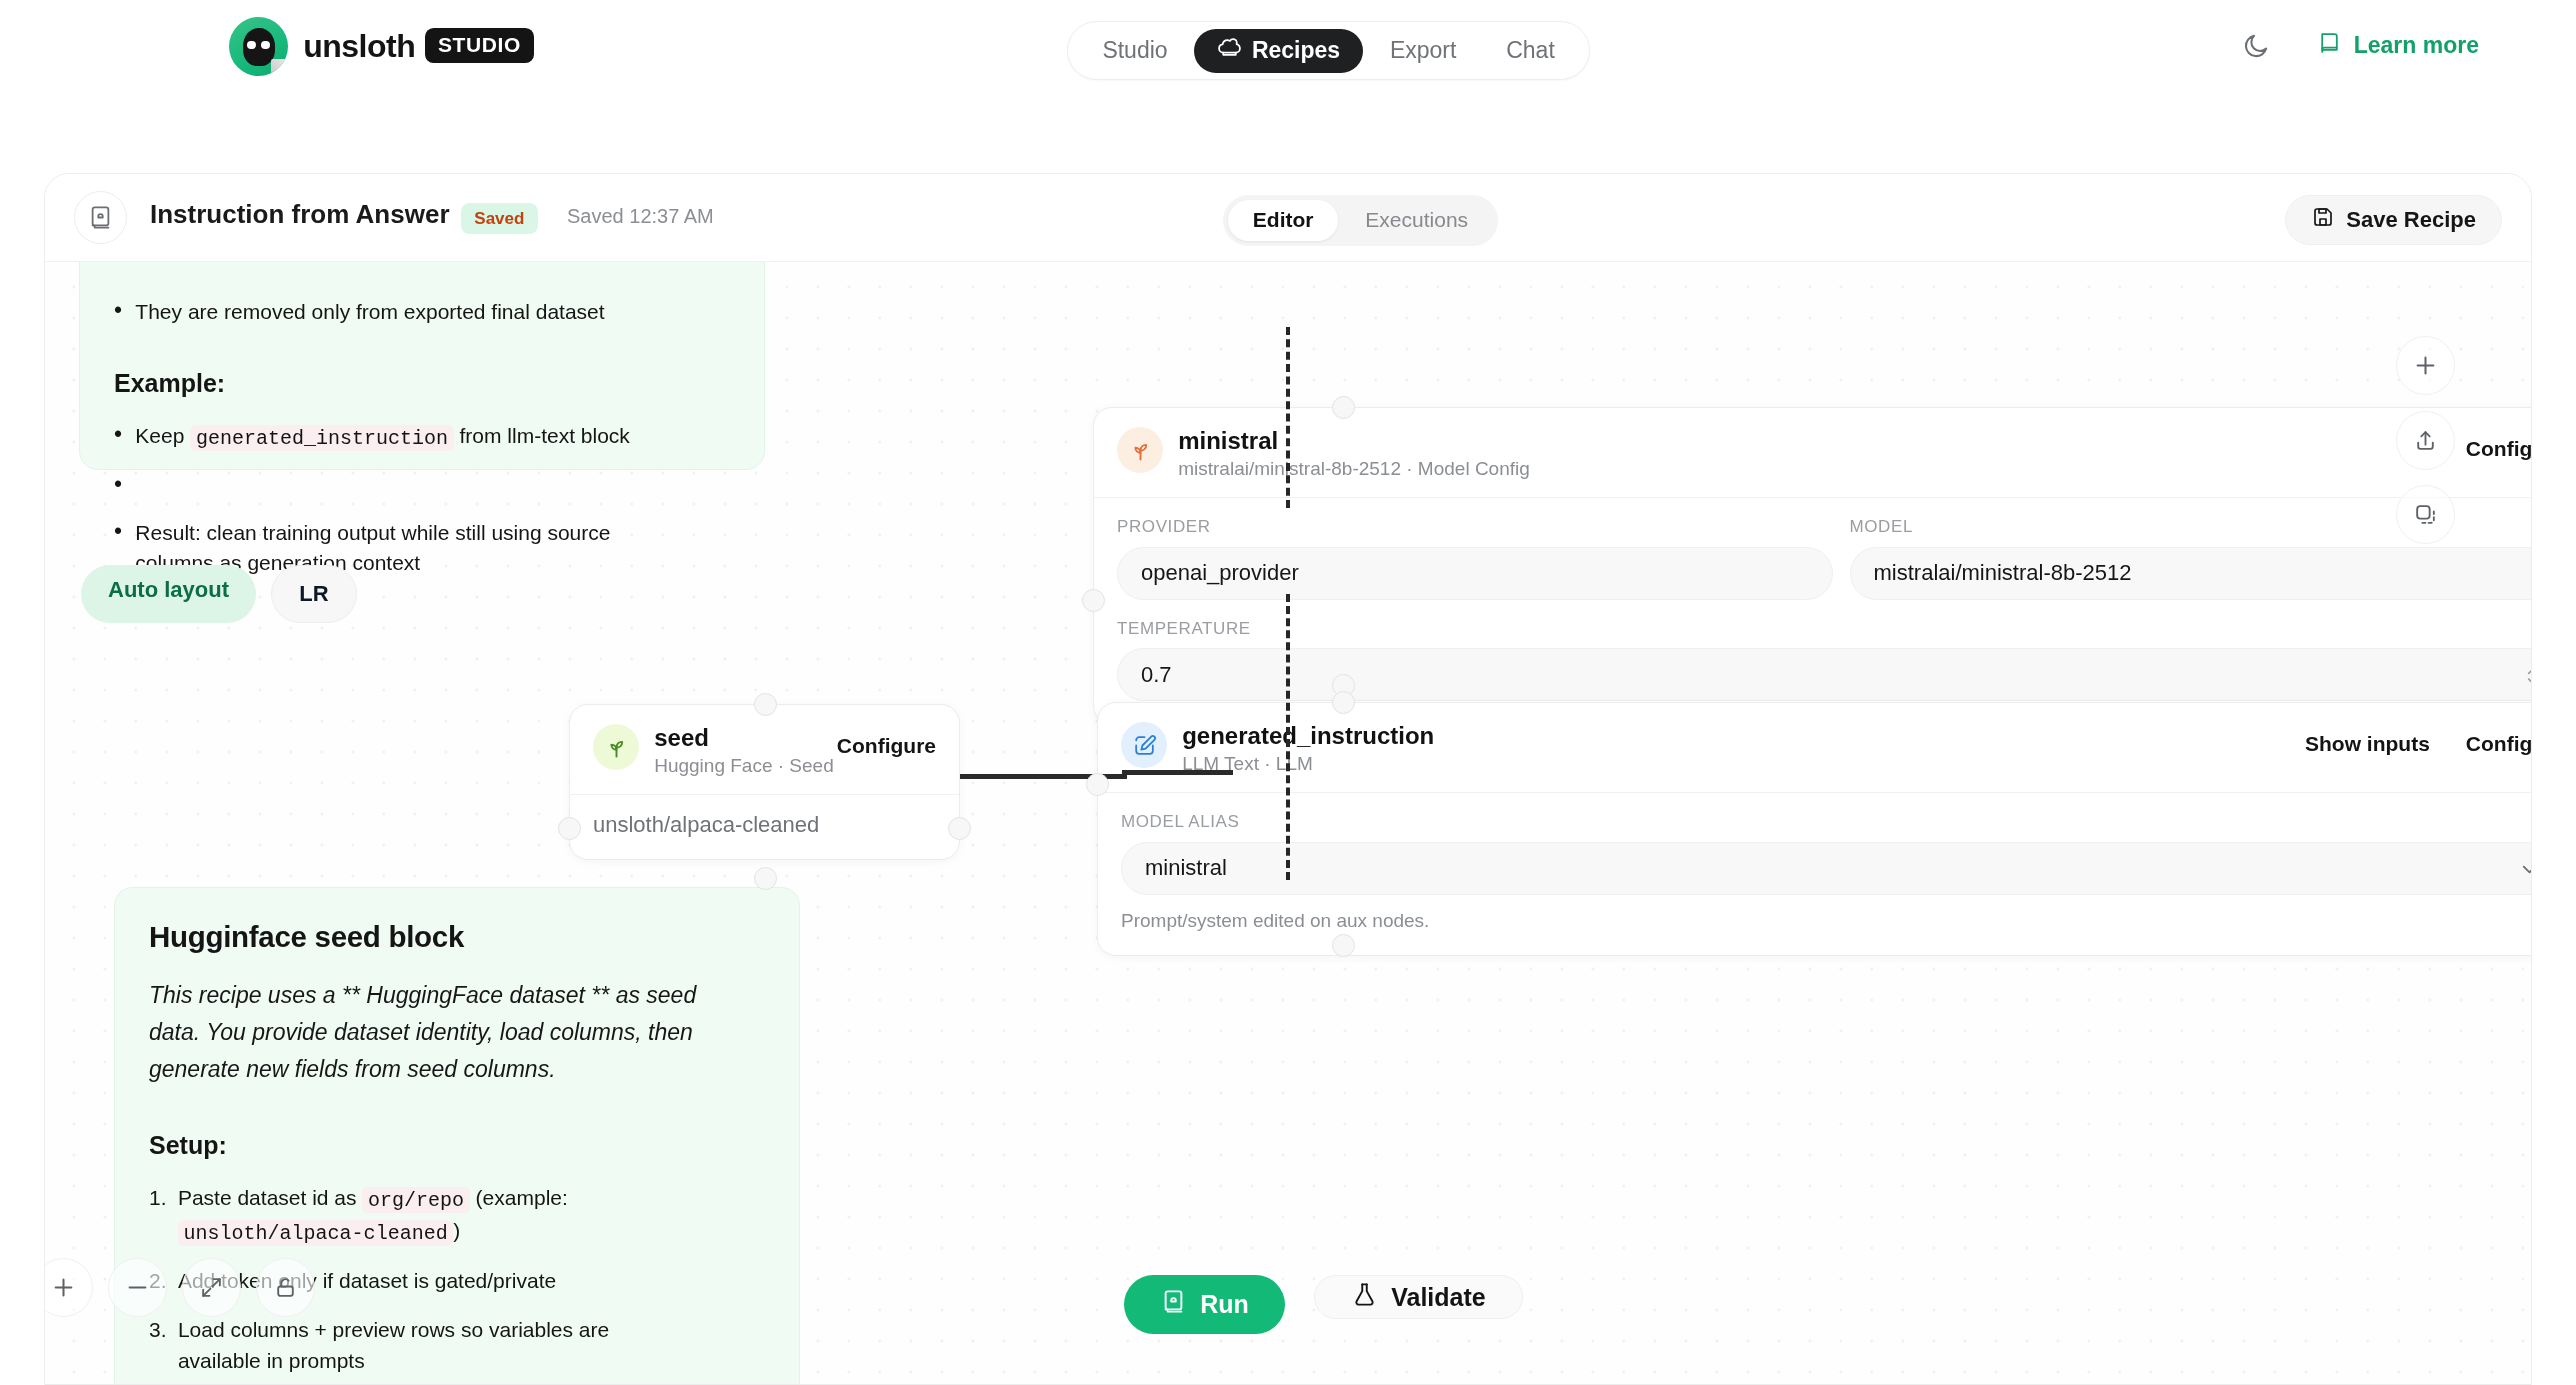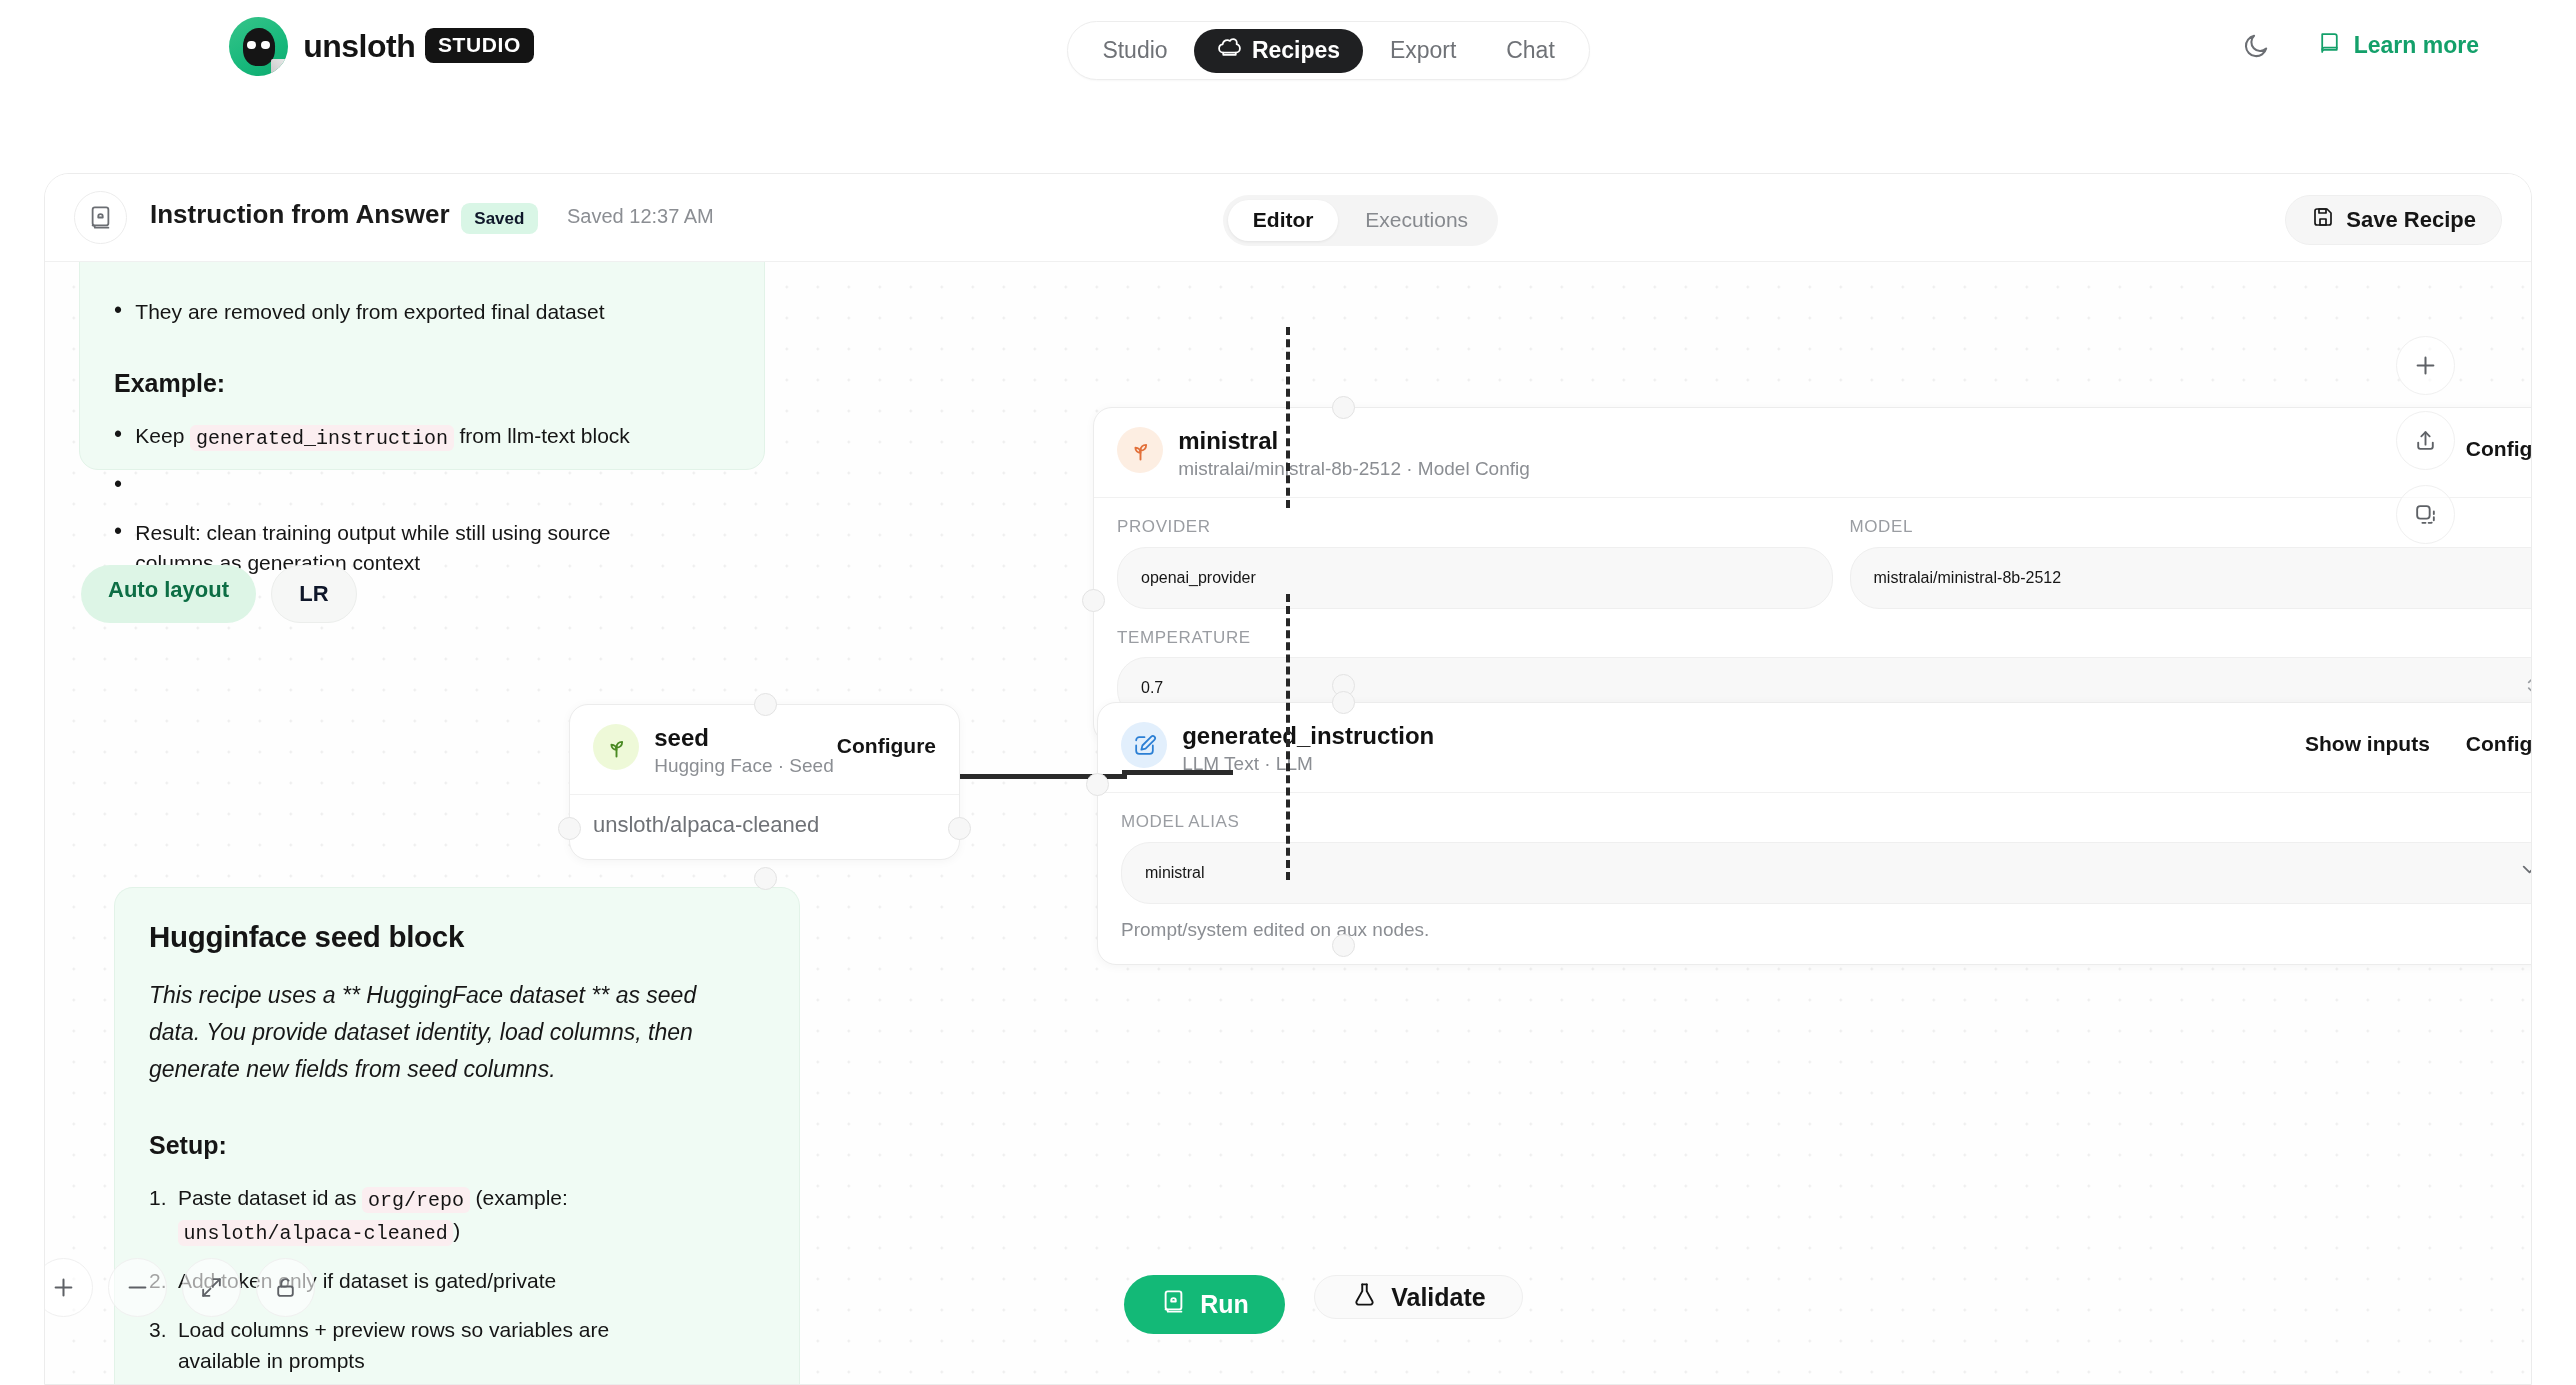--- a/index.html
+++ b/index.html
@@ -90,21 +90,21 @@
     position: absolute; left: 29px; top: 17px; width: 53px; height: 53px;
     border: 1.4px solid #ececec; border-radius: 50%;
     display:flex; align-items:center; justify-content:center;
   }
   .headtitle {
     position: absolute; left: 105px; top: 25px;
     font-size: 26px; font-weight: 700; color: #1a1a1a;
   }
   .savedbadge {
     position: absolute; left: 416px; top: 29px;
-    background: #d9f6e6; color: #0f172a; font-size: 17px; font-weight: 600;
+    background: #d9f6e6; color: #c2410c; font-size: 17px; font-weight: 600;
     padding: 5.7px 13.3px; border-radius: 8.6px;
   }
   .savedtime {
     position: absolute; left: 522px; top: 30.5px;
     font-size: 20px; color: #8b8e93;
   }
   .segmented {
     position: absolute; left: 1178px; top: 21px;
     background: #f4f4f4; border-radius: 29px; padding: 4.8px;
     display: flex; gap: 1.9px;
@@ -195,22 +195,22 @@
     white-space: nowrap;
   }
   .node-acts { position:absolute; right: 23px; top: 29px; display:flex; gap: 36px; }
   .node-body { border-top: 1.4px solid #f1f1f1; padding: 19px 23px 23px; }
   .field-label {
     font-size: 17px; letter-spacing: 0.6px; color: #9a9da2; font-weight: 400;
     text-transform: uppercase; margin-bottom: 9.5px;
   }
   .field-input {
     background: #f8f8f8; border: 1.4px solid #efefef; border-radius: 29px;
-    height: 62px; display: flex; align-items: center; padding: 0 23px;
-    font-size: 16px; color: #161616; position: relative; overflow: hidden;
+    height: 53px; display: flex; align-items: center; padding: 0 23px;
+    font-size: 22px; color: #161616; position: relative; overflow: hidden;
     white-space: nowrap;
   }
   .plaintext { font-size: 22px; color: #6f7277; }
   .hint { font-size: 19px; color: #8b8e93; margin-top: 15.2px; }
 
   .handle {
     position: absolute; width: 23px; height: 23px; border-radius: 50%;
     background: #f7f7f7; border: 1.4px solid #e3e3e3; z-index: 7;
   }
 

